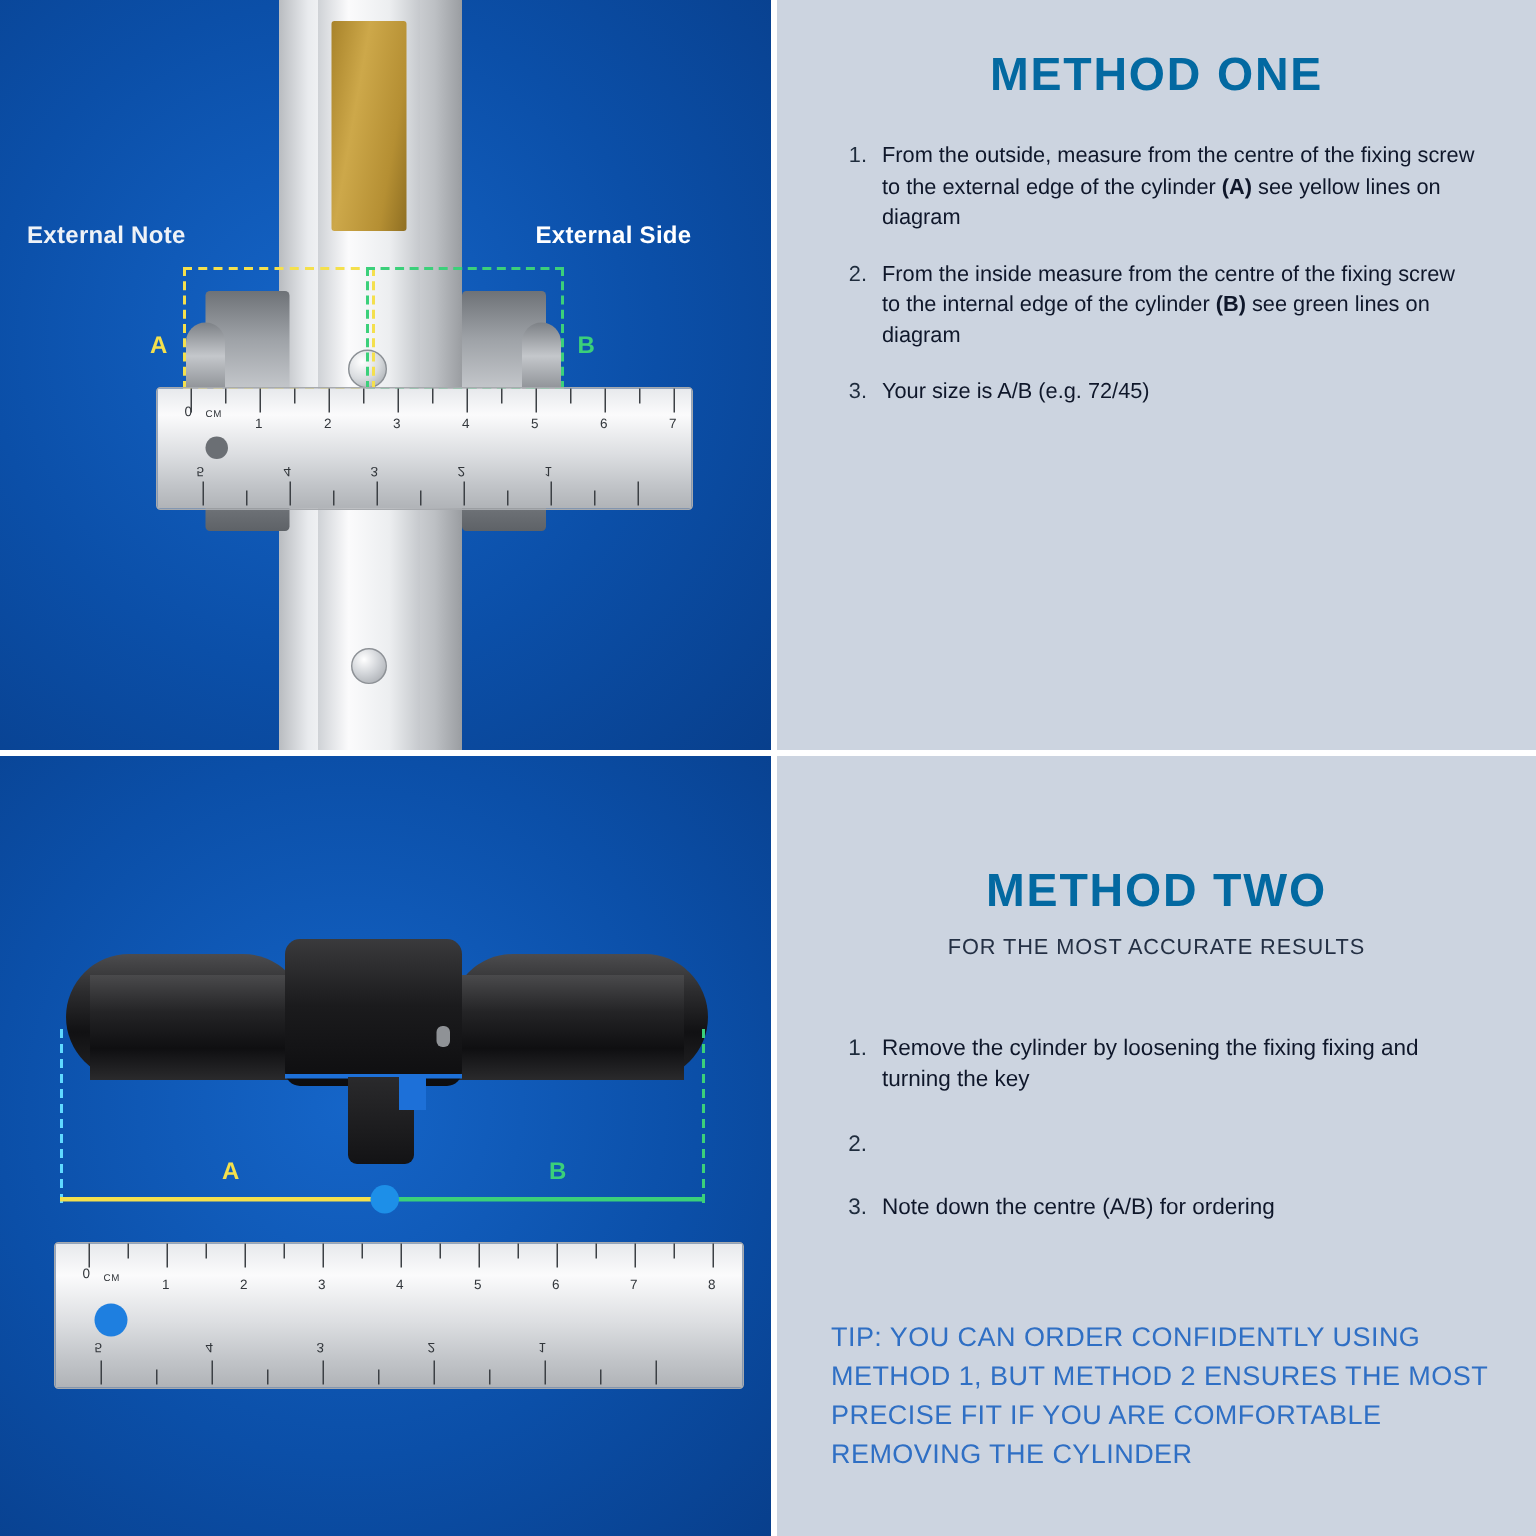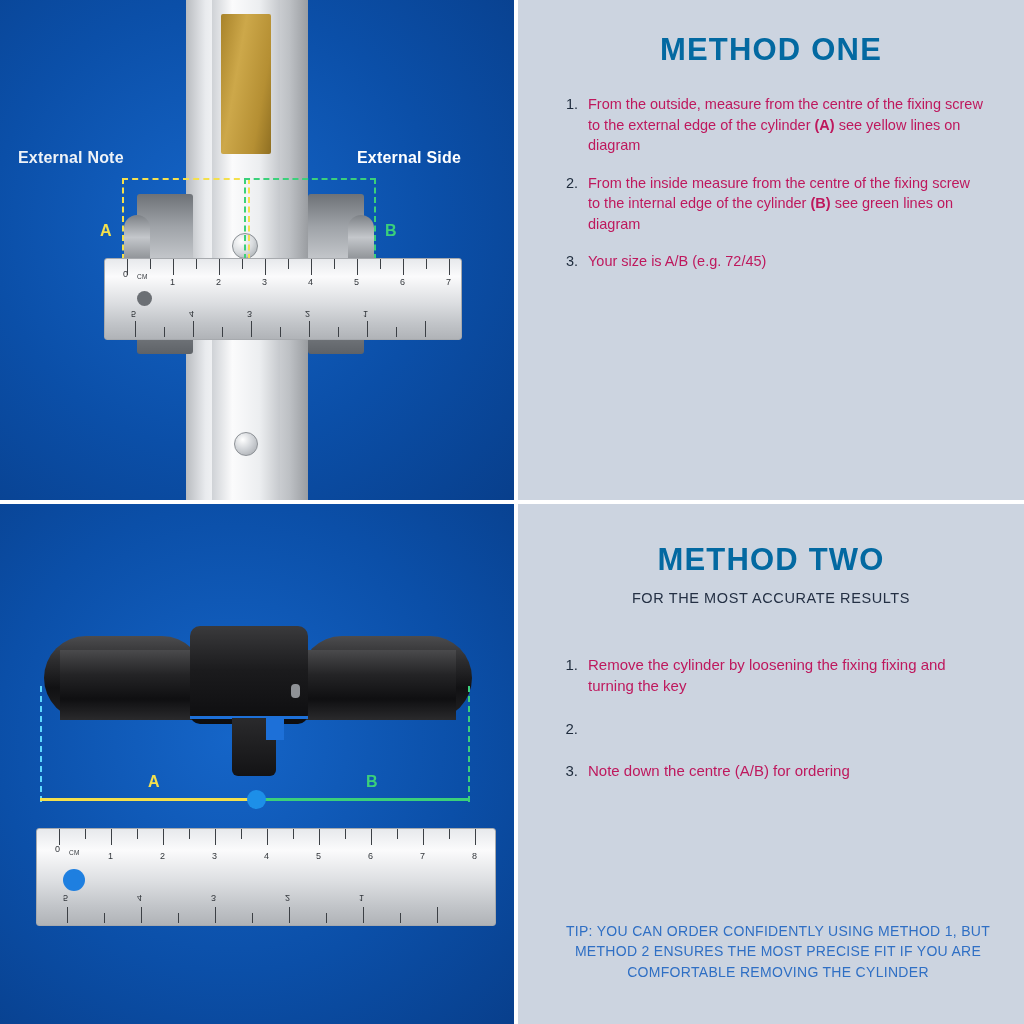--- a/index.html
+++ b/index.html
@@ -85,39 +85,39 @@
     color: #1e2b3c;
     font-size: 14.5px;
     width: 26px;
     flex: 0 0 26px;
     text-align: right;
     padding-right: 10px;
     box-sizing: border-box;
     line-height: 1.42;
   }
   .step-text {
-    color: #be185d;
+    color: #0f172a;
     font-size: 14.5px;
     line-height: 1.42;
   }
   .step-text b { font-weight: bold; }
   .steps-two { margin: 48px 40px 0 44px; }
   .steps-two .step { margin-bottom: 21px; }
   .steps-two .step-text, .steps-two .step-num { font-size: 15px; }
 
   .tip {
     position: absolute;
     left: 36px;
     right: 22px;
     bottom: 42px;
     color: #2f6fc4;
-    font-size: 14px;
+    font-size: 18px;
     line-height: 1.45;
     letter-spacing: 0.3px;
-    text-align: center;
+    text-align: left;
     text-transform: uppercase;
   }
 
   
   .door-frame {
     position: absolute;
     left: 186px; top: -8px;
     width: 122px; height: 510px;
     background: linear-gradient(90deg,#b9bcc0 0%, #e9ebee 16%, #fdfdfd 34%, #e3e5e8 60%, #bdc0c4 85%, #9a9da1 100%);
   }
@@ -520,21 +520,21 @@
     <div class="tick" style="left:289px; top:84px; height:10px;"></div>
     <div class="tick" style="left:363px; top:84px; height:10px;"></div>
     <div class="tick-num-flip" style="left:26px;  top:64px;">5</div>
     <div class="tick-num-flip" style="left:100px; top:64px;">4</div>
     <div class="tick-num-flip" style="left:174px; top:64px;">3</div>
     <div class="tick-num-flip" style="left:248px; top:64px;">2</div>
     <div class="tick-num-flip" style="left:322px; top:64px;">1</div>
   </div>
 
   <div class="panel panel-text-bot">
-    <div class="method-heading" style="margin-top:38px;">METHOD TWO</div>
+    <div class="method-heading" style="margin-top:72px;">METHOD TWO</div>
     <div class="method-sub">FOR THE MOST ACCURATE RESULTS</div>
     <div class="steps steps-two">
       <div class="step">
         <div class="step-num">1.</div>
         <div class="step-text">Remove the cylinder by loosening the fixing fixing and turning the key</div>
       </div>
       <div class="step">
         <div class="step-num">2.</div>
       </div>
       <div class="step">

